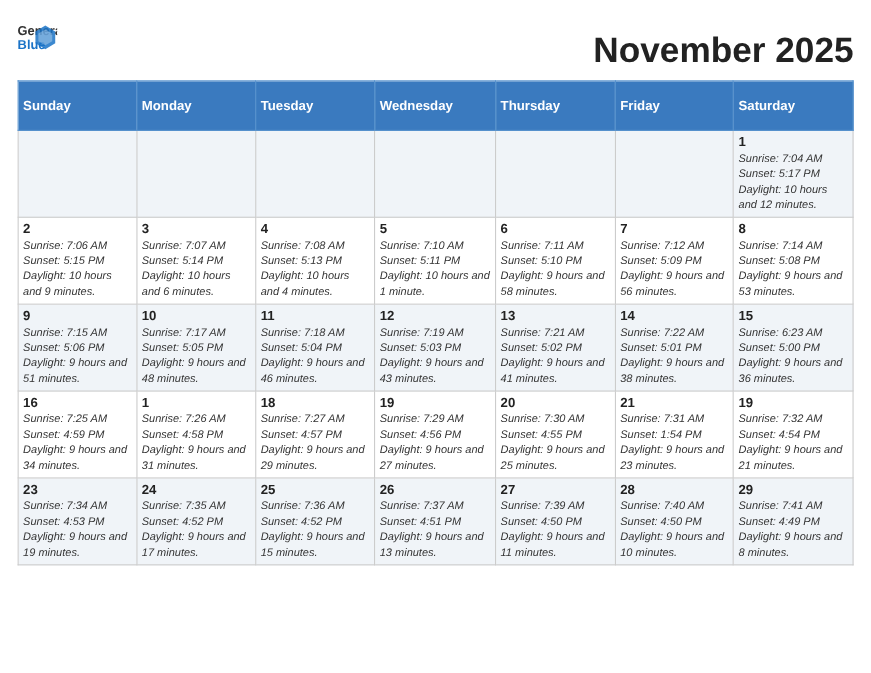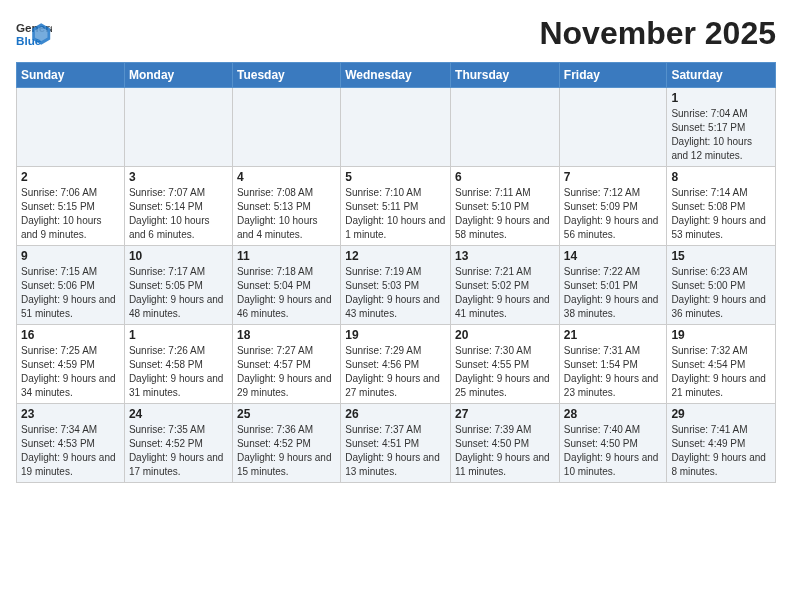--- a/index.html
+++ b/index.html
@@ -20,20 +20,21 @@
       display: flex;
       align-items: center;
       gap: 4px;
     }
     .logo-icon {
       width: 36px;
       height: 36px;
     }
     .title-area {
       text-align: right;
+      margin-top: 12px;
     }
     .month-title {
       font-size: 32px;
       font-weight: bold;
       color: #222;
       line-height: 1.1;
     }
     .subtitle {
       font-size: 14px;
       color: #555;
@@ -41,21 +42,21 @@
     .calendar {
       width: 100%;
       border-collapse: collapse;
       border: 1px solid #ccc;
     }
     .calendar th {
       background-color: #3a7abf;
       color: #fff;
       font-size: 12px;
       font-weight: bold;
-      padding: 5px 4px;
+      padding: 15px 4px;
       text-align: left;
       border: 1px solid #5591cc;
     }
     .calendar td {
       border: 1px solid #ccc;
       vertical-align: top;
       padding: 3px 4px;
       width: 113px;
       min-height: 80px;
       font-size: 10px;
@@ -64,20 +65,21 @@
     .day-num {
       font-size: 12px;
       font-weight: bold;
       color: #222;
       margin-bottom: 2px;
     }
     .day-info {
       font-size: 10px;
       line-height: 1.4;
       color: #333;
+      font-style: italic;
     }
     .empty-cell {
       background: #f9f9f9;
     }
     .row-shaded td {
       background-color: #f0f4f8;
     }
     .row-white td {
       background-color: #fff;
     }

